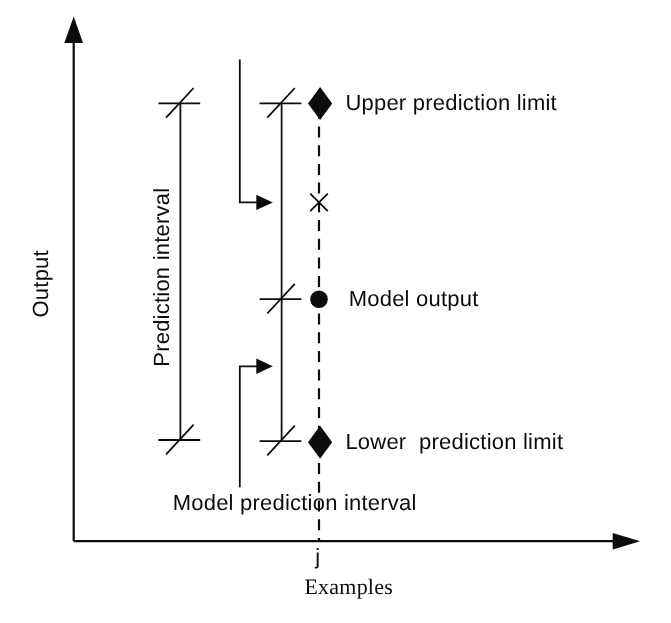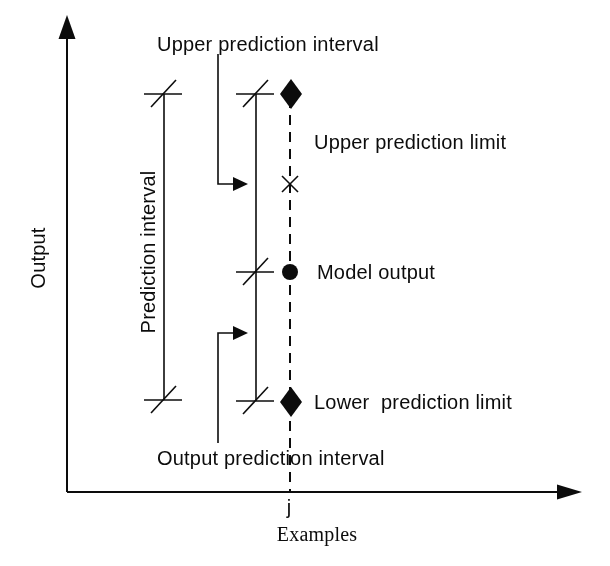--- a/index.html
+++ b/index.html
@@ -81,24 +81,23 @@
       <line class="stroke" x1="298" y1="176" x2="282" y2="192" stroke-width="1.6"></line>
     </g>
     <circle class="fill" cx="290" cy="272" r="8"></circle>
     <polygon class="fill" points="291,387 302,402 291,417 280,402"></polygon>
   </svg>
 
   <div class="lbl rot center" style="left:-32px;top:246px;width:140px;">Output</div>
 
   <div class="lbl rot center" style="left:48px;top:240px;width:200px;">Prediction interval</div>
 
-  <div class="lbl" style="left:157px;top:32px;">Upper prediction interval</div>
 
-  <div class="lbl" style="left:157px;top:446px;">Output prediction interval</div>
+  <div class="lbl" style="left:157px;top:446px;">Model prediction interval</div>
 
-  <div class="lbl" style="left:314px;top:82px;margin-top:48px;">Upper prediction limit</div>
+  <div class="lbl" style="left:314px;top:82px;">Upper prediction limit</div>
   <div class="lbl" style="left:314px;top:390px;">Lower  prediction limit</div>
   <div class="lbl" style="left:317px;top:260px;">Model output</div>
 
   <div class="lbl center" style="left:274px;top:495px;width:30px;">j</div>
   <div class="lbl center" style="left:237px;top:522px;width:160px;font-family:Liberation Serif, serif;">Examples</div>
 
 </div>
 
 </body></html>

